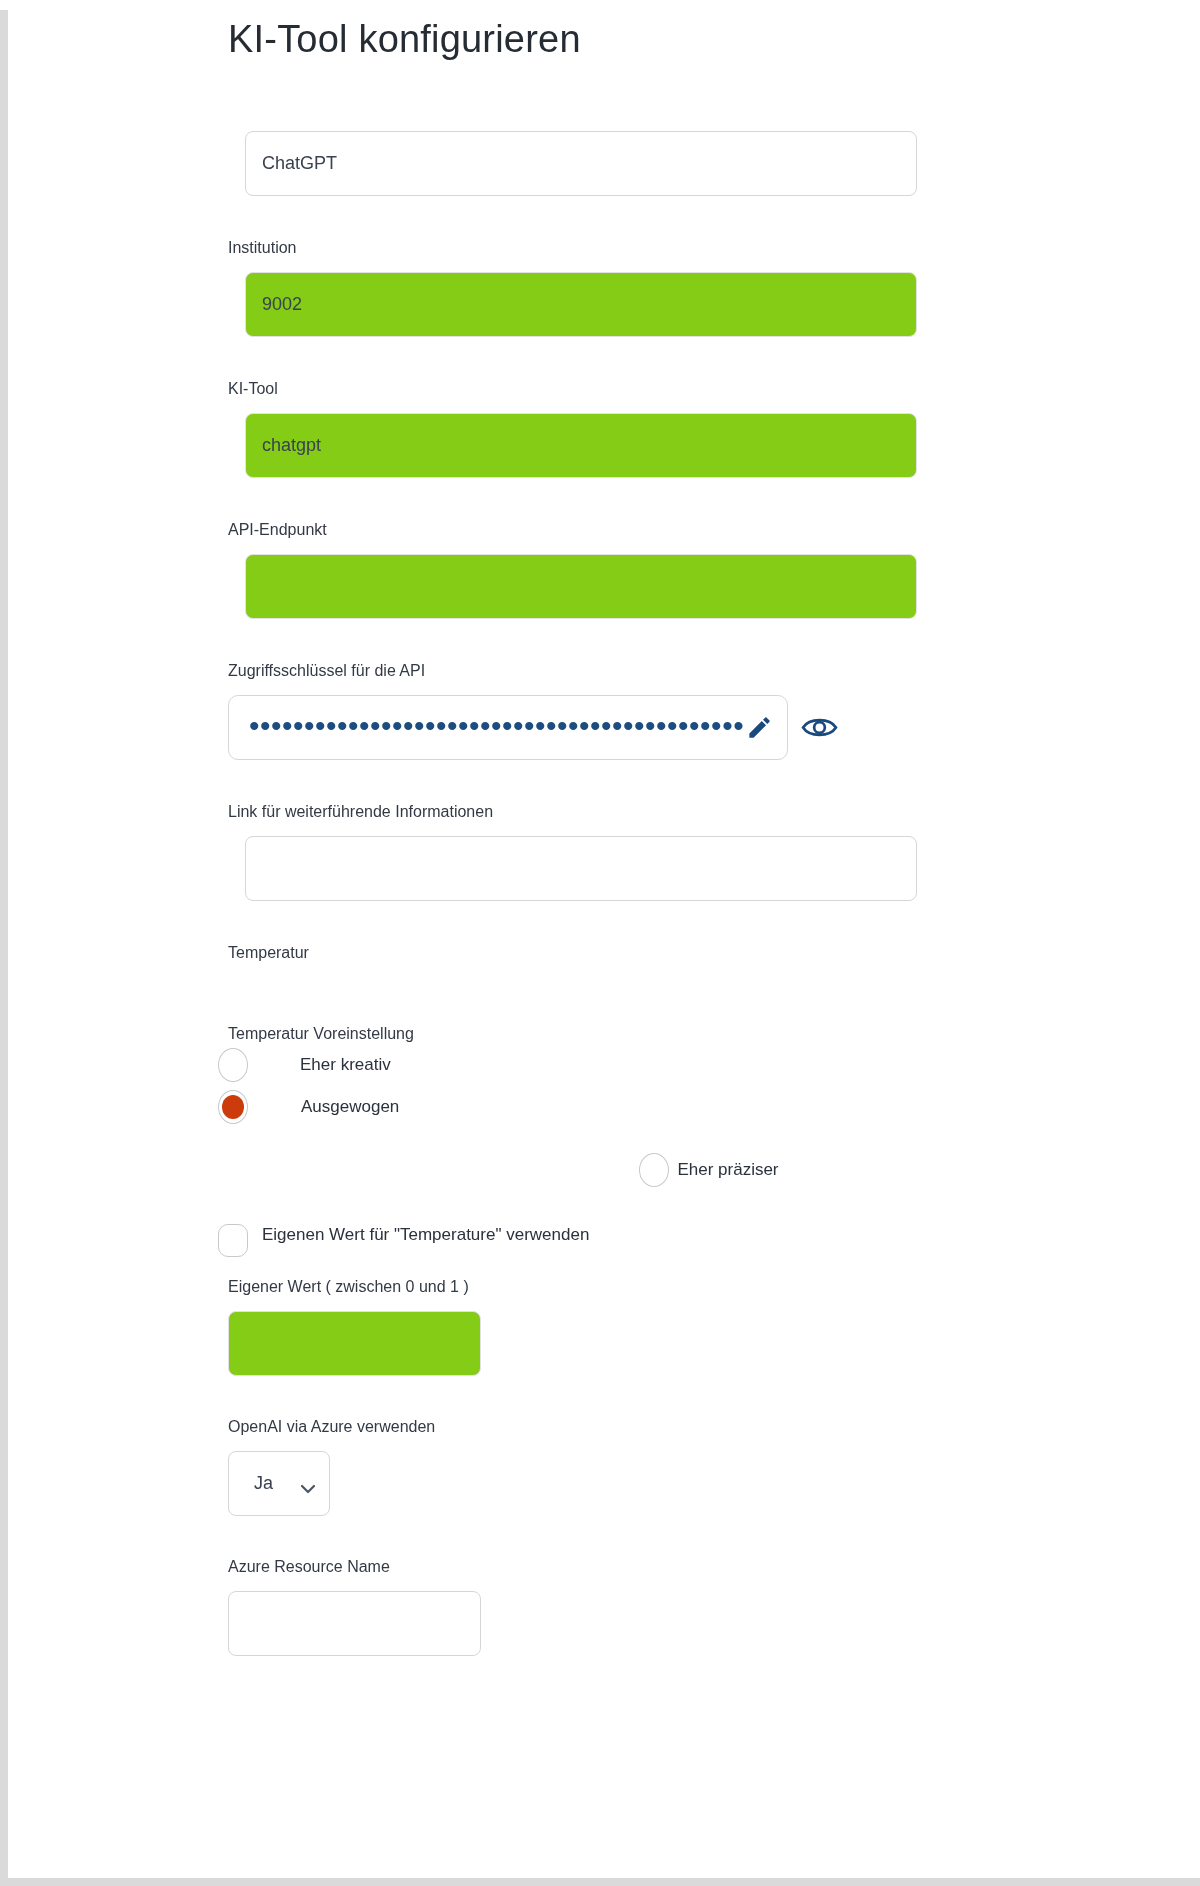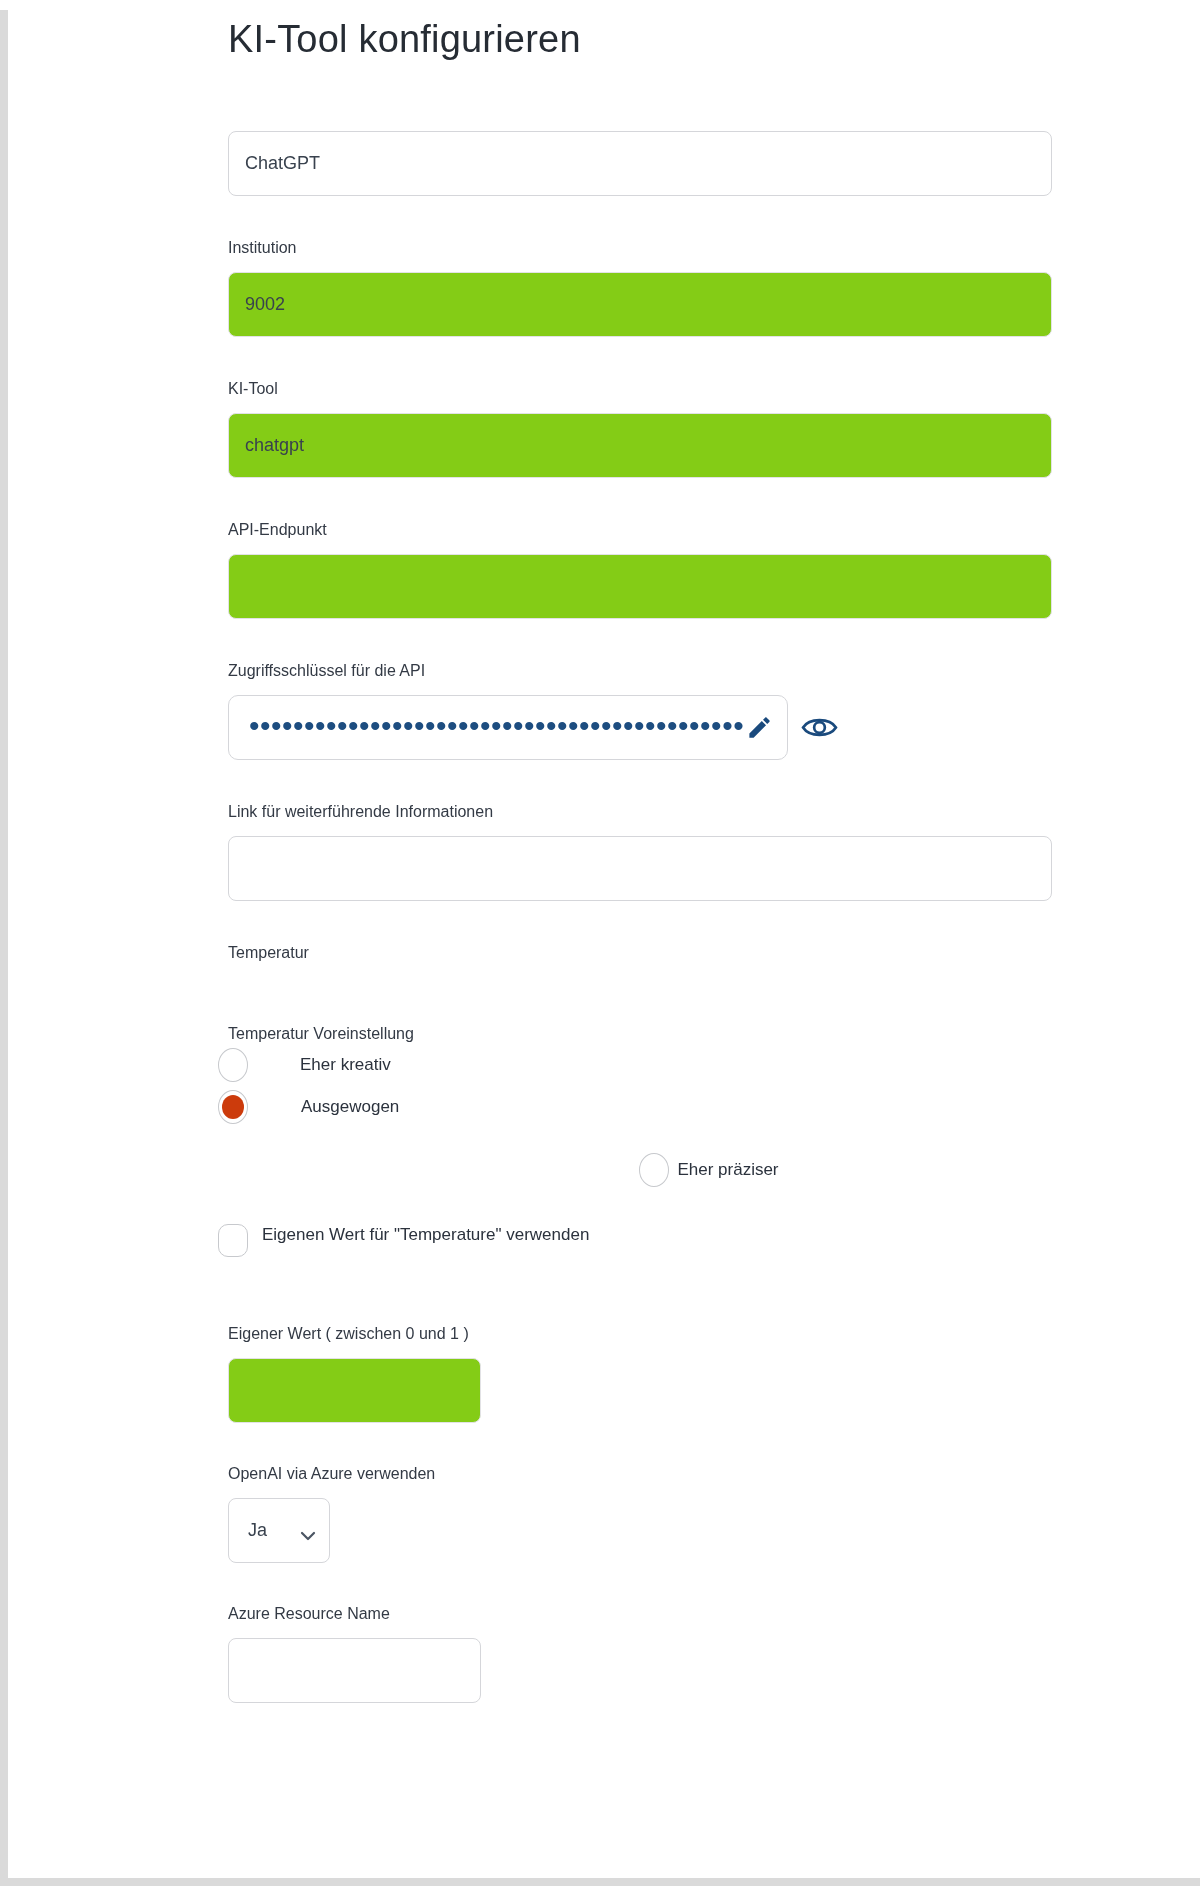--- a/index.html
+++ b/index.html
@@ -24,21 +24,21 @@
   .group { margin-top:42px; }
   .group.first { margin-top:69px; }
   .field-label { display:block; font-size:16px; line-height:20px; color:#333a45; margin-bottom:14px; }
 
   .text-input {
     display:block; height:65px; border-radius:8px;
     border:1px solid #d5d6da; background:#fff;
     font-family:inherit; font-size:18px; color:#39424e;
     padding:0 16px; outline:none;
   }
-  .wide  { width:824px; }
+  .wide  { width:672px;margin-left:17px; }
   .small { width:253px; }
   .text-input:disabled, .text-input.disabled {
     background:#84cc16; border-color:#e2e2e5; color:#39424e;
   }
 
   
   .pw-row { display:flex; align-items:center; }
   .pw-box {
     width:560px; height:65px; border:1px solid #d5d6da; border-radius:10px;
     background:#fff; display:flex; align-items:center; padding:0 13px 0 20px;
@@ -68,27 +68,27 @@
   .radio-label { font-size:17px; color:#2b323d; }
 
   
   .cb-row { display:flex; align-items:flex-start; margin-left:-10px; margin-top:37px; cursor:pointer; }
   .checkbox {
     width:30px; height:33px; flex:none; margin-right:14px;
     border:1.5px solid #c7c9cd; border-radius:10px; background:#fff;
   }
   .cb-label { font-size:17px; color:#2b323d; line-height:20px; padding-top:1px; }
 
-  .group.after-cb { margin-top:67px; }
+  .group.after-cb { margin-top:20px; }
   .group.g41 { margin-top:41px; }
 
   
   .select-box {
     width:102px; height:65px; border:1px solid #d5d6da; border-radius:8px;
-    background:#fff; display:flex; align-items:center; padding-left:19px;
+    background:#fff; display:flex; align-items:center; padding-left:25px;
     position:relative; cursor:pointer;
   }
   .select-value { font-size:18px; color:#39424e; }
   .chev { position:absolute; right:13px; top:28px; }
 </style>
 </head>
 <body>
 
 <div class="edge-left"></div>
 <div class="edge-bottom"></div>

